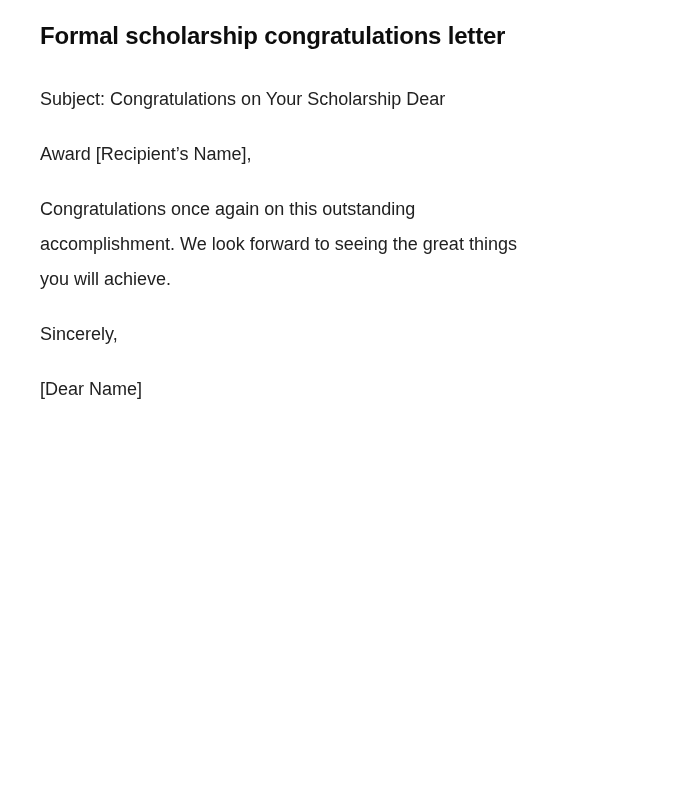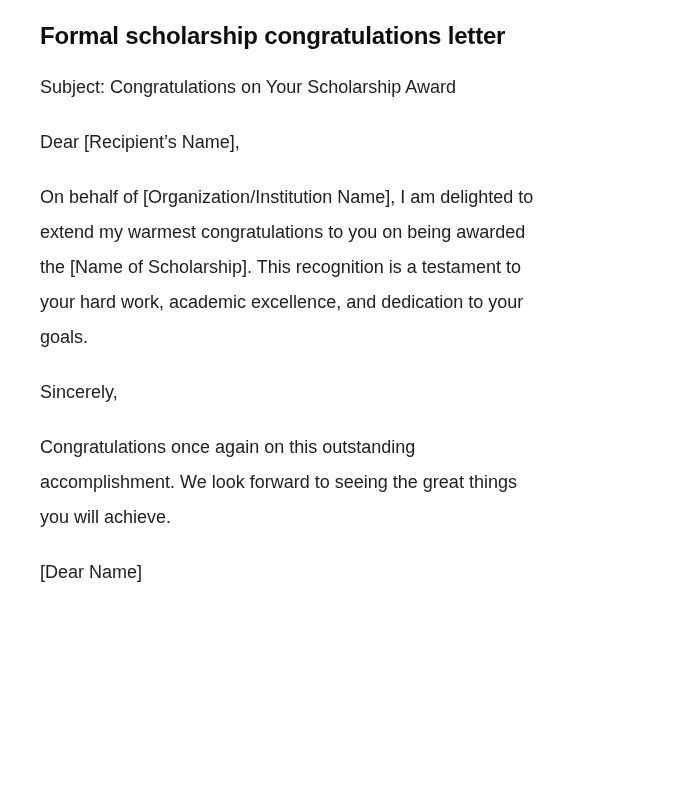--- a/index.html
+++ b/index.html
@@ -18,47 +18,42 @@
     padding: 20px 40px 0 40px;
     box-sizing: border-box;
     width: 700px;
   }
   .article h1 {
     font-size: 24px;
     line-height: 32px;
     font-weight: 700;
     letter-spacing: -0.2px;
     color: #0d0d0d;
-    margin: 0 0 18px 0;
+    margin: 0 0 30px 0;
   }
   .article p {
     font-size: 18px;
     line-height: 35px;
     margin: 0 0 20px 0;
     white-space: pre-line; 
     color: #212121;
   }
 </style>
 </head>
 <body>
 
 <article class="article">
   <h1>Formal scholarship congratulations letter</h1>
 
-  <p>Subject: Congratulations on Your Scholarship Award</p>
+  <p>Subject: Congratulations on Your Scholarship Dear</p>
 
-  <p>Dear [Recipient’s Name],</p>
-
-  <p>On behalf of [Organization/Institution Name], I am delighted to
-extend my warmest congratulations to you on being awarded
-the [Name of Scholarship]. This recognition is a testament to
-your hard work, academic excellence, and dedication to your
-goals.</p>
+  <p>Award [Recipient’s Name],</p>
 
 
-  <p>Sincerely,</p>
 
   <p>Congratulations once again on this outstanding
 accomplishment. We look forward to seeing the great things
 you will achieve.</p>
 
+  <p>Sincerely,</p>
+
   <p>[Dear Name]</p>
 </article>
 
 </body></html>

